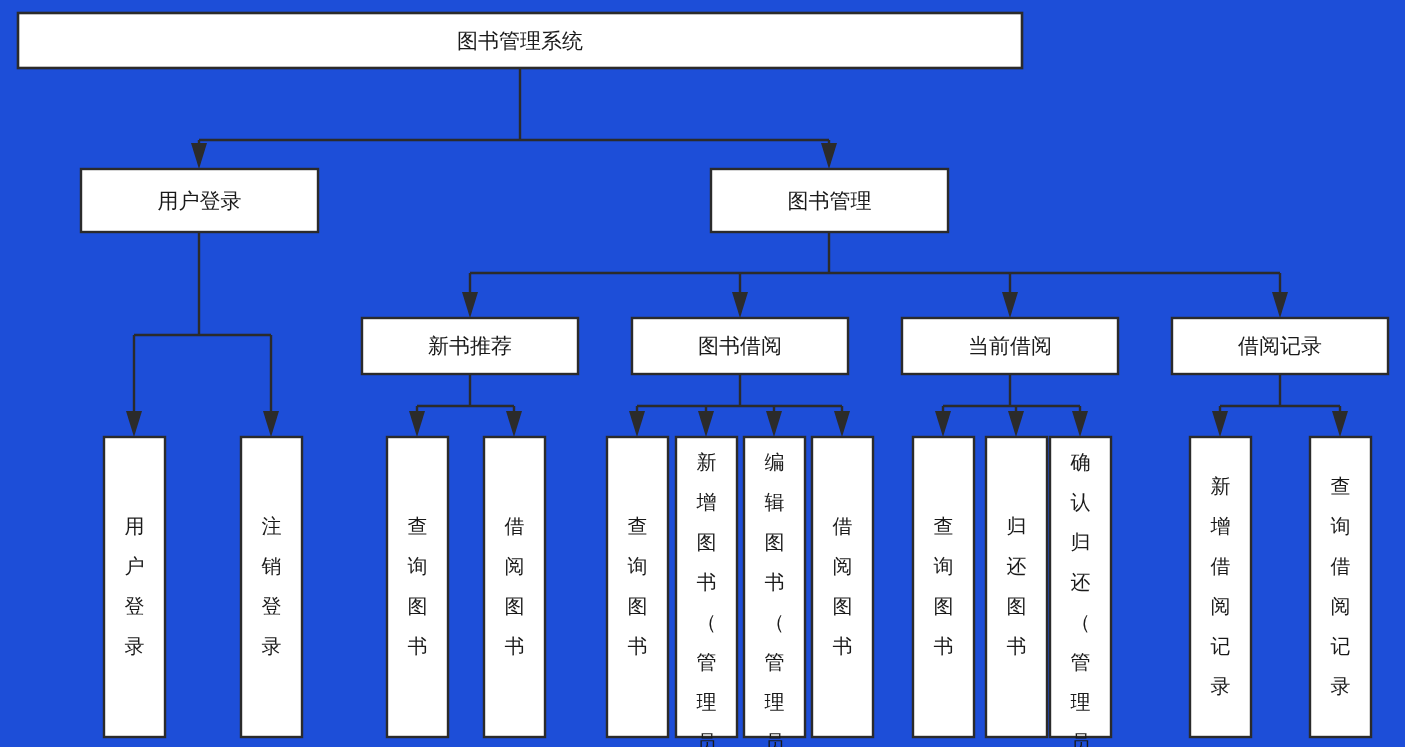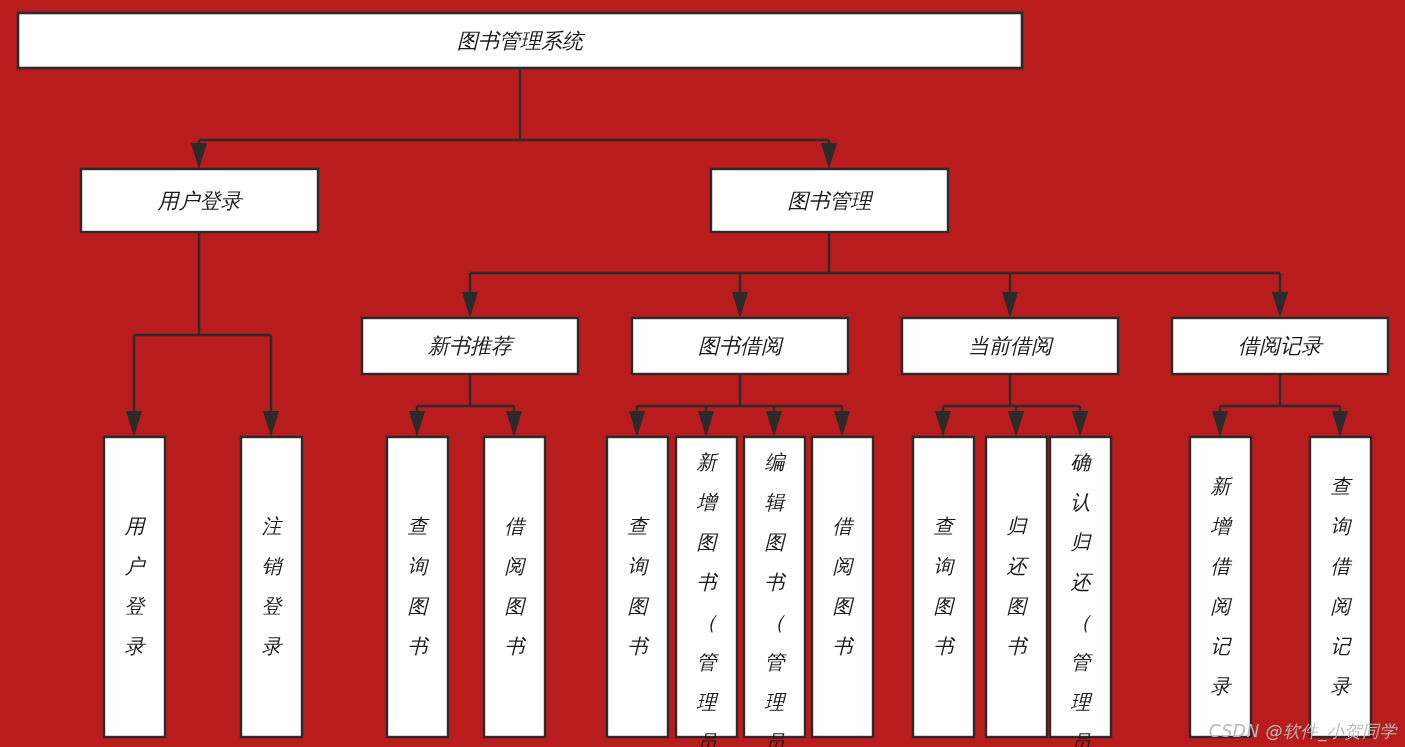--- a/index.html
+++ b/index.html
@@ -8,23 +8,22 @@
     padding: 0;
     background: #ffffff;
   }
   body {
     font-family: "DejaVu Sans", "Liberation Sans", sans-serif;
   }
   #diagram-root {
     position: relative;
     width: 1405px;
     height: 747px;
-    background: #b91c1c;
+    background: #1d4ed8;
     overflow: hidden;
-    font-style: italic;
   }
   svg.diagram-canvas {
     position: absolute;
     left: 0;
     top: 0;
     width: 1405px;
     height: 747px;
     display: block;
   }
   .node-box {
@@ -202,14 +201,13 @@
         <g>
           <rect x="1190" y="437" width="61" height="300" class="node-box"></rect>
           <text x="1220.5" y="487" class="node-label vertical-label"><tspan x="1220.5" dy="0">新</tspan><tspan x="1220.5" dy="40">增</tspan><tspan x="1220.5" dy="40">借</tspan><tspan x="1220.5" dy="40">阅</tspan><tspan x="1220.5" dy="40">记</tspan><tspan x="1220.5" dy="40">录</tspan></text>
         </g>
         <g>
           <rect x="1310" y="437" width="61" height="300" class="node-box"></rect>
           <text x="1340.5" y="487" class="node-label vertical-label"><tspan x="1340.5" dy="0">查</tspan><tspan x="1340.5" dy="40">询</tspan><tspan x="1340.5" dy="40">借</tspan><tspan x="1340.5" dy="40">阅</tspan><tspan x="1340.5" dy="40">记</tspan><tspan x="1340.5" dy="40">录</tspan></text>
         </g>
       </g>
   </svg>
-  <div class="watermark-text">CSDN @软件_小贺同学</div>
 </div>
 
 </body></html>

